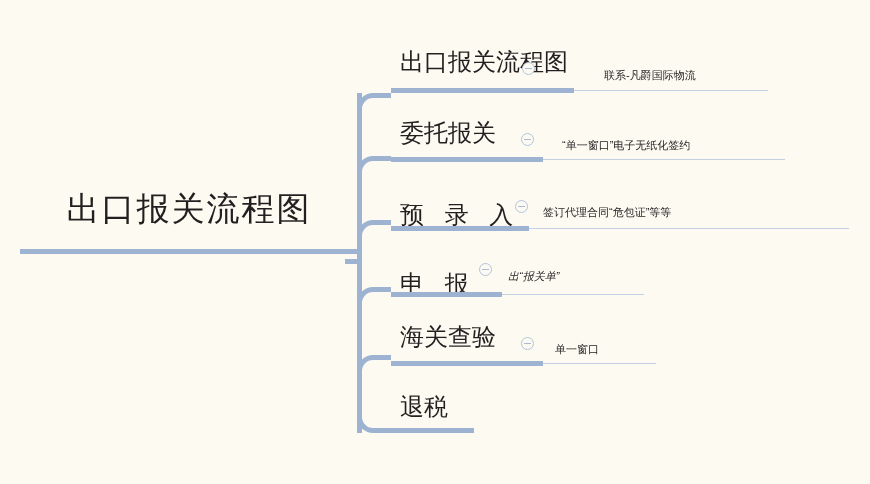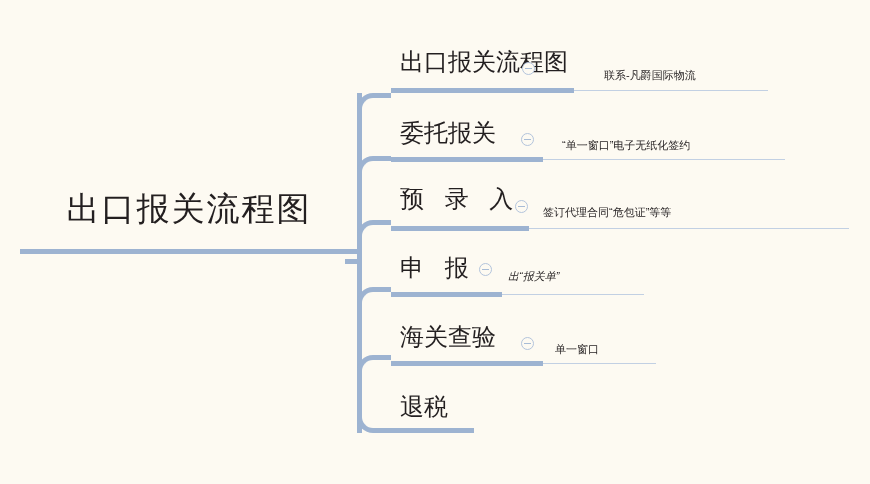--- a/index.html
+++ b/index.html
@@ -96,20 +96,21 @@
     position: absolute;
     left: 0;
     top: 0;
     font-size: 24px;
     line-height: 34px;
     color: #231f20;
     white-space: nowrap;
   }
   .branch-label.spaced {
     letter-spacing: 7px;
+    margin-top: 16px;
   }
   .collapse-icon {
     position: absolute;
     width: 13px;
     height: 13px;
     border: 1px solid #b3c4dc;
     border-radius: 50%;
     background: #fdfaf2;
     box-sizing: border-box;
   }

